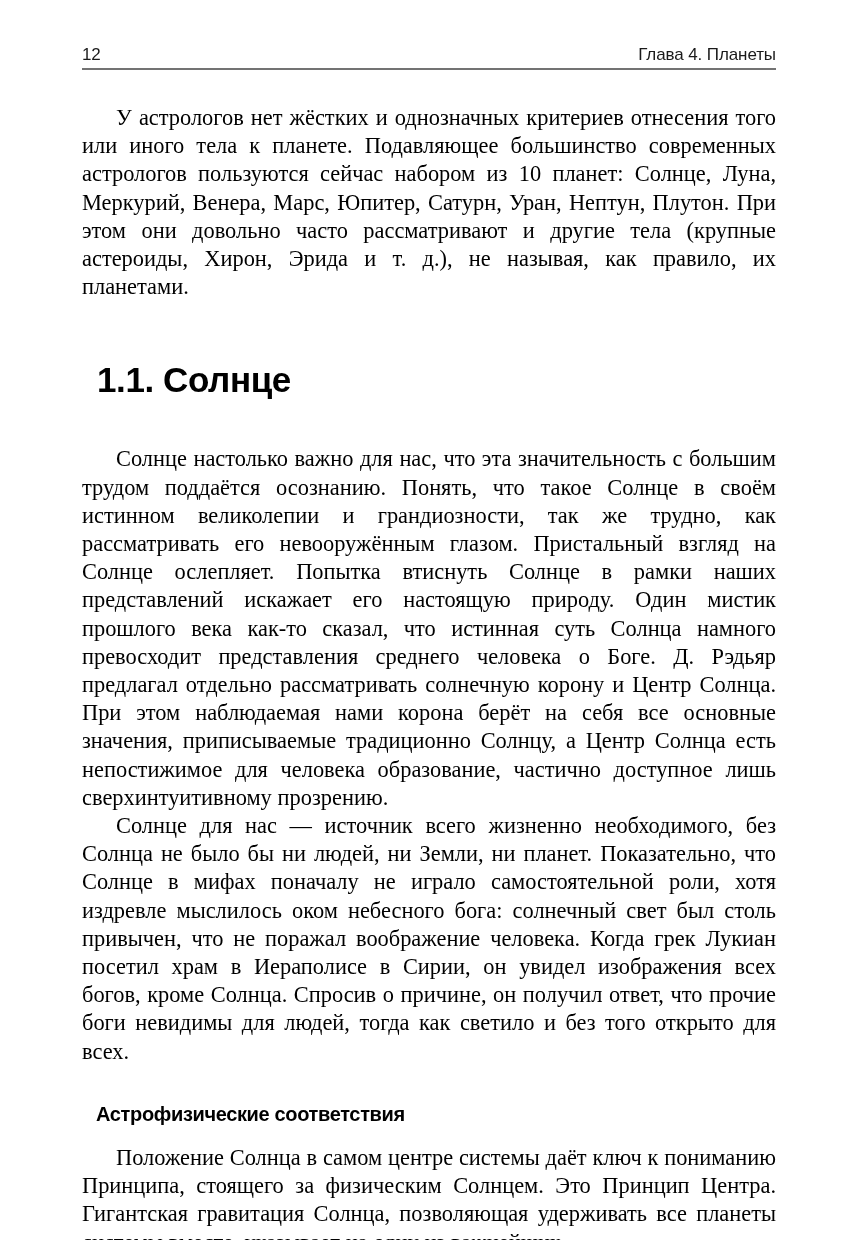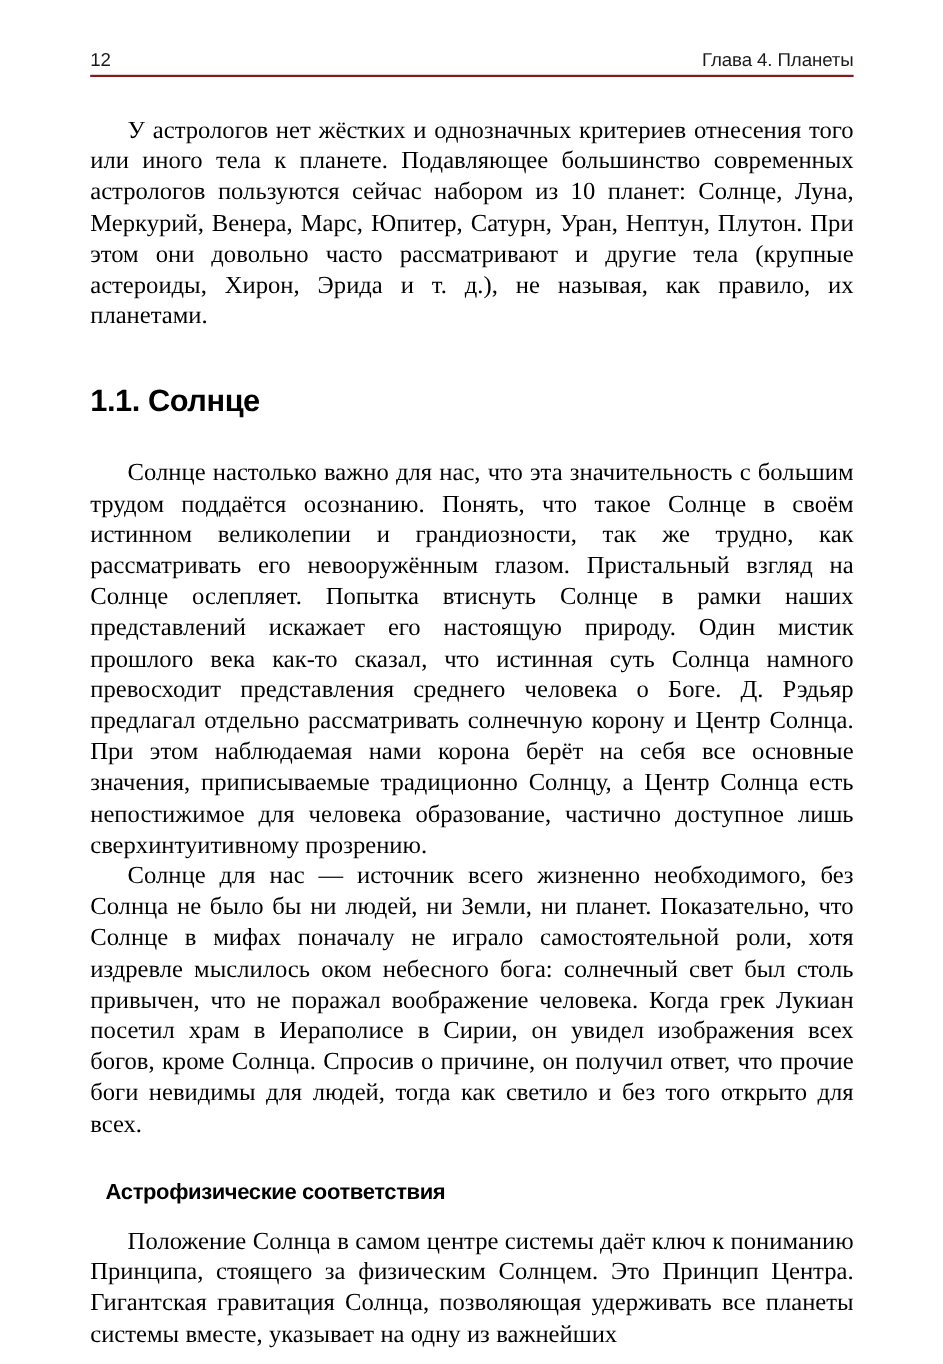--- a/index.html
+++ b/index.html
@@ -20,21 +20,21 @@
   
   .running-head {
     position: absolute;
     left: 82px;
     top: 38px;
     width: 694px;
     height: 32px;
     display: flex;
     align-items: flex-end;
     justify-content: space-between;
-    border-bottom: 2px solid #7f1d1d;
+    border-bottom: 2px solid #737373;
     box-sizing: border-box;
   }
 
   .folio,
   .chapter-title {
     font-family: "Liberation Sans", "DejaVu Sans", sans-serif;
     font-size: 17px;
     line-height: 20px;
     color: #1a1a1a;
     letter-spacing: -0.1px;
@@ -68,24 +68,24 @@
   }
 
   p.body-par.last-line-tight {
     text-align-last: left;
   }
 
   
   h1.section-heading {
     font-family: "Liberation Sans", "DejaVu Sans", sans-serif;
     font-weight: bold;
-    font-size: 28px;
+    font-size: 35px;
     line-height: 40px;
     color: #000000;
-    margin: 0;
+    margin: 15px;
     letter-spacing: -0.4px;
   }
 
   
   h2.sub-heading {
     font-family: "Liberation Sans", "DejaVu Sans", sans-serif;
     font-weight: bold;
     font-size: 20px;
     line-height: 24px;
     color: #000000;

